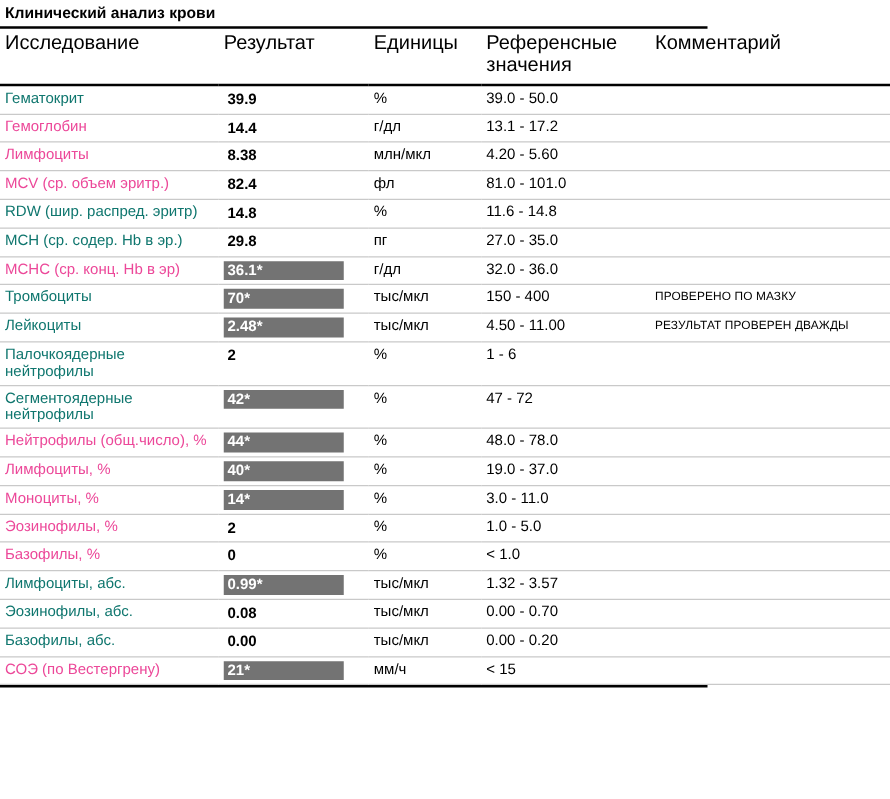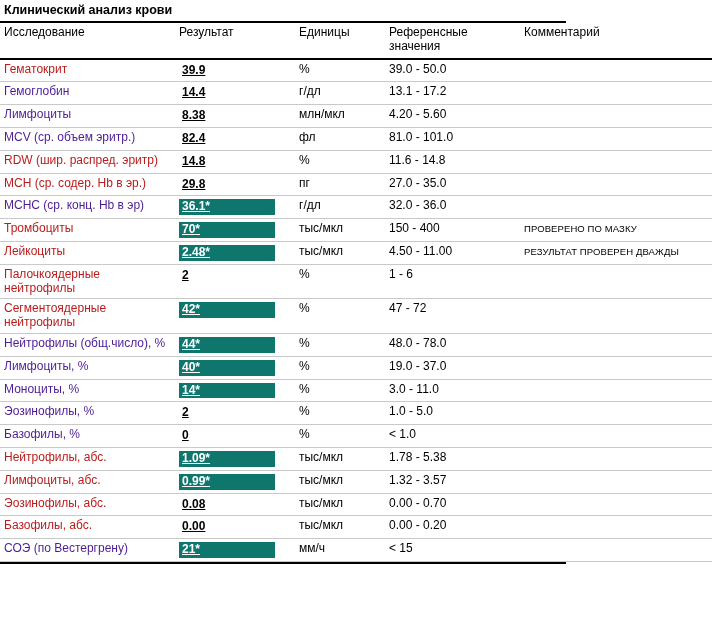--- a/index.html
+++ b/index.html
@@ -37,47 +37,46 @@
   }
   table.labs col.c-name  { width: 175px; }
   table.labs col.c-res   { width: 120px; }
   table.labs col.c-unit  { width: 90px; }
   table.labs col.c-ref   { width: 135px; }
   table.labs col.c-com   { width: 192px; }
 
   thead th {
     text-align: left;
     font-weight: normal;
-    font-size: 12px;
+    font-size: 16px;
     vertical-align: top;
     padding: 3px 4px 4px 4px;
     border-bottom: 2px solid #000;
     line-height: 1.15;
   }
   tbody td {
     vertical-align: top;
     padding: 3px 4px 3px 4px;
     border-bottom: 1px solid #c9c9c9;
     line-height: 1.15;
   }
   tbody tr:last-child td {
     border-bottom: 1px solid #c9c9c9;
   }
-  td.name { color: #b91c1c; }
-  td.name.link { color: #4c1d95; }
+  td.name { color: #0f766e; }
+  td.name.link { color: #ec4899; }
   td.result {
     font-weight: bold;
   }
   td.result .val {
     display: inline-block;
     padding: 1px 2px 1px 3px;
-    text-decoration: underline;
   }
   td.result.flag .val {
-    background: #0f766e;
+    background: #737373;
     color: #ffffff;
     min-width: 96px;
     box-sizing: border-box;
   }
   td.unit, td.ref { color: #000; }
   td.comment {
     font-size: 9.5px;
     letter-spacing: 0.1px;
     padding-top: 5px;
     color: #000;
@@ -219,27 +218,20 @@
           <td class="comment"></td>
         </tr>
         <tr>
           <td class="name link">Базофилы, %</td>
           <td class="result"><span class="val">0</span></td>
           <td class="unit">%</td>
           <td class="ref">&lt; 1.0</td>
           <td class="comment"></td>
         </tr>
         <tr>
-          <td class="name">Нейтрофилы, абс.</td>
-          <td class="result flag"><span class="val">1.09*</span></td>
-          <td class="unit">тыс/мкл</td>
-          <td class="ref">1.78 - 5.38</td>
-          <td class="comment"></td>
-        </tr>
-        <tr>
           <td class="name">Лимфоциты, абс.</td>
           <td class="result flag"><span class="val">0.99*</span></td>
           <td class="unit">тыс/мкл</td>
           <td class="ref">1.32 - 3.57</td>
           <td class="comment"></td>
         </tr>
         <tr>
           <td class="name">Эозинофилы, абс.</td>
           <td class="result"><span class="val">0.08</span></td>
           <td class="unit">тыс/мкл</td>

